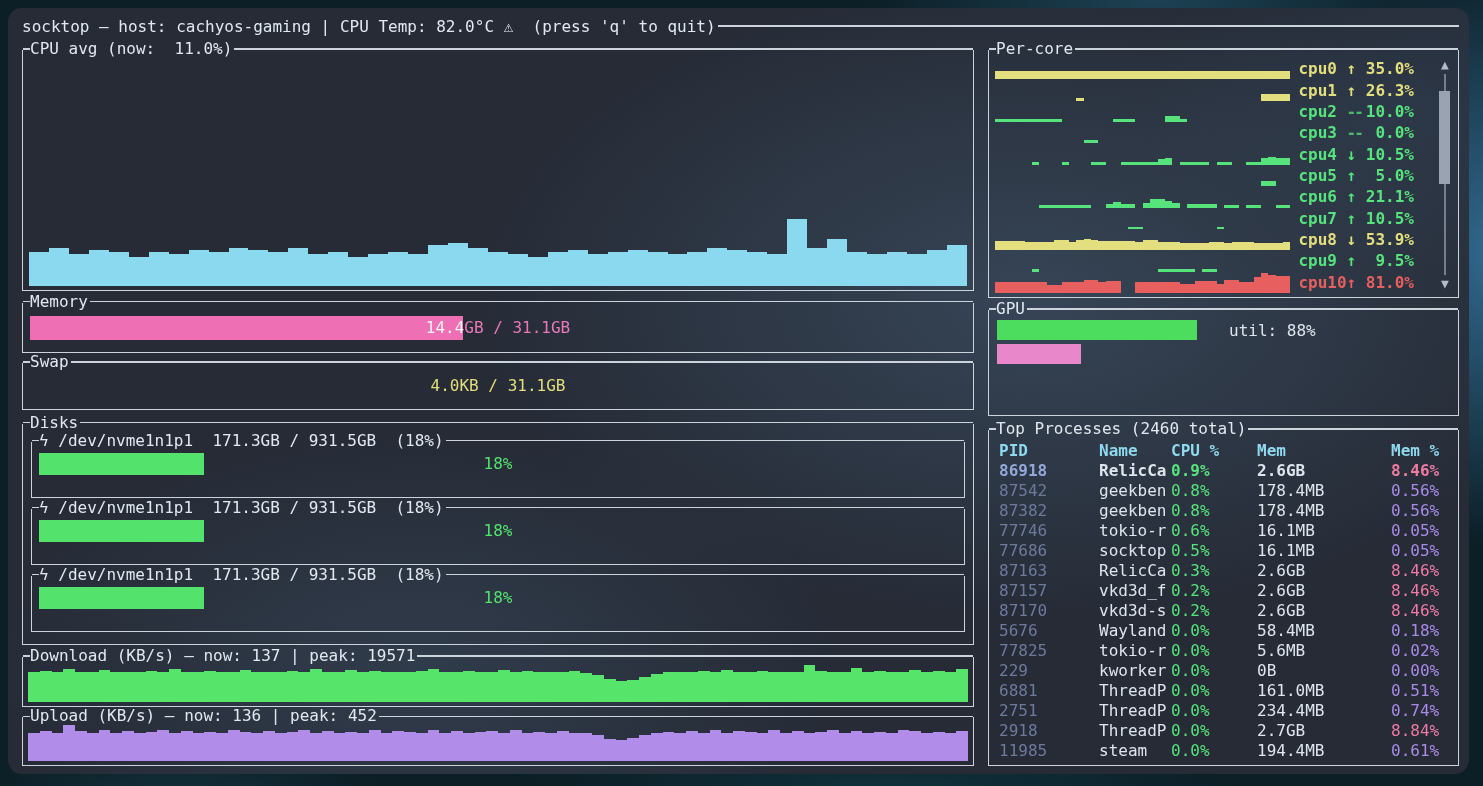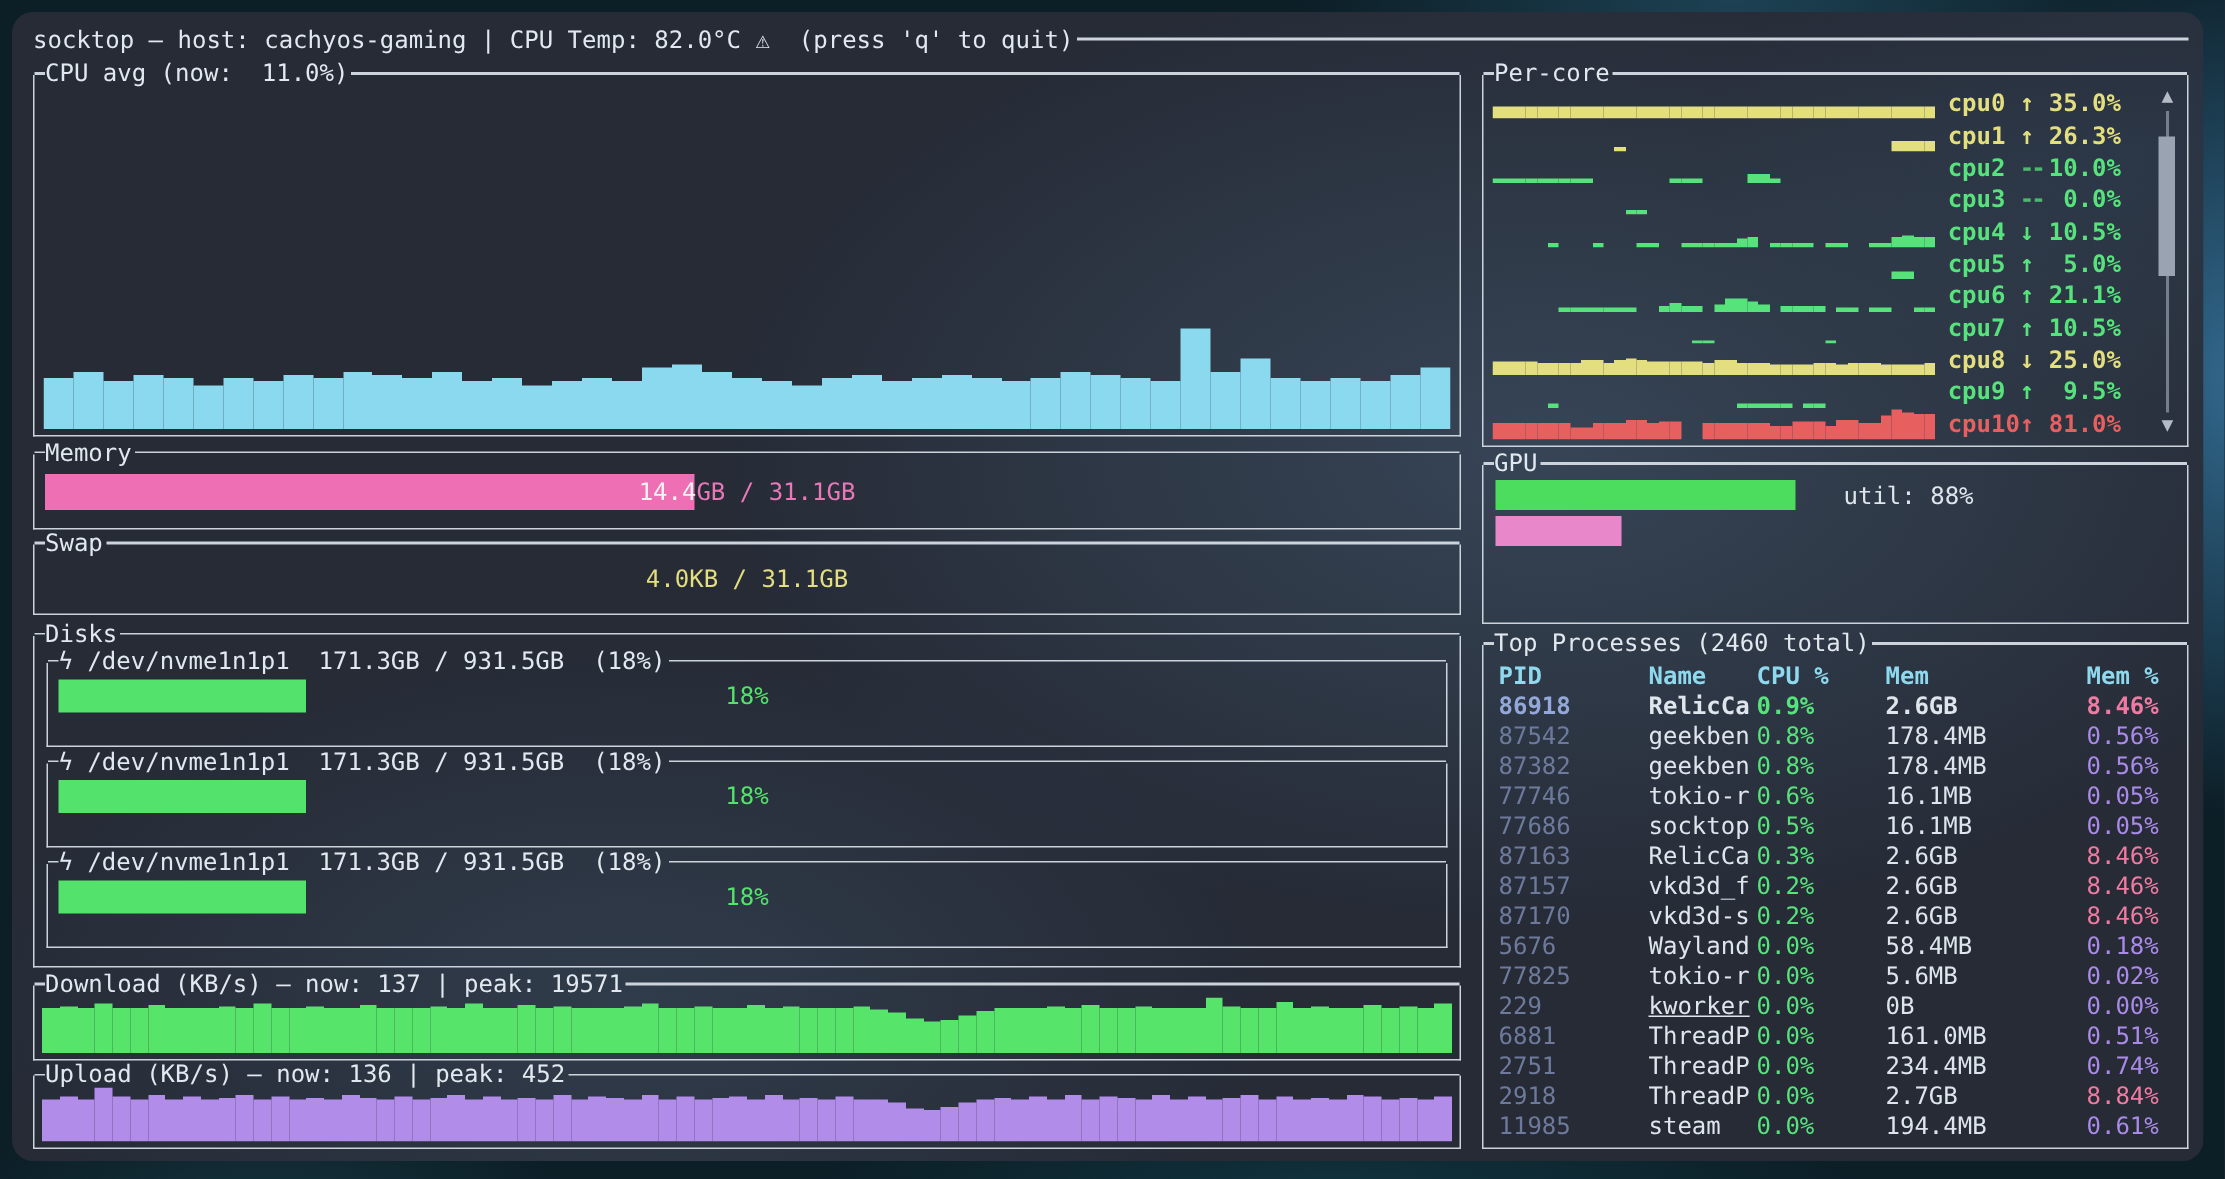--- a/index.html
+++ b/index.html
@@ -860,21 +860,21 @@
                   <div style="height: 38%; background: rgb(227, 222, 126);"></div>
                   <div style="height: 34%; background: rgb(227, 222, 126);"></div>
                   <div style="height: 36%; background: rgb(227, 222, 126);"></div>
                   <div style="height: 36%; background: rgb(227, 222, 126);"></div>
                   <div style="height: 36%; background: rgb(227, 222, 126);"></div>
                   <div style="height: 40%; background: rgb(227, 222, 126);"></div>
                 </div>
     <div class="core-label" style="color: rgb(227, 222, 126);">
       <span class="cname">cpu8</span>
       <span class="ctrend">↓</span>
-      <span class="cpct">25.0%</span>
+      <span class="cpct">53.9%</span>
     </div>
   </div>
               <div class="core-row">
     <div class="core-spark spark">
                   <div style="height: 0%; background: rgb(87, 227, 124);"></div>
                   <div style="height: 0%; background: rgb(87, 227, 124);"></div>
                   <div style="height: 0%; background: rgb(87, 227, 124);"></div>
                   <div style="height: 0%; background: rgb(87, 227, 124);"></div>
                   <div style="height: 0%; background: rgb(87, 227, 124);"></div>
                   <div style="height: 13%; background: rgb(87, 227, 124);"></div>
@@ -1073,21 +1073,21 @@
   </div>
               <div class="proc-row">
     <span style="color: rgb(110, 122, 156);">77825</span>
     <span style="color: rgb(223, 229, 236);">tokio-r</span>
     <span style="color: rgb(87, 227, 124);">0.0%</span>
     <span style="color: rgb(223, 229, 236);">5.6MB</span>
     <span style="color: rgb(169, 138, 232);">0.02%</span>
   </div>
               <div class="proc-row">
     <span style="color: rgb(110, 122, 156);">229</span>
-    <span style="color: rgb(223, 229, 236); text-decoration: underline;">kworker</span>
+    <span style="color: rgb(223, 229, 236);">kworker</span>
     <span style="color: rgb(87, 227, 124);">0.0%</span>
     <span style="color: rgb(223, 229, 236);">0B</span>
     <span style="color: rgb(169, 138, 232);">0.00%</span>
   </div>
               <div class="proc-row">
     <span style="color: rgb(110, 122, 156);">6881</span>
     <span style="color: rgb(223, 229, 236);">ThreadP</span>
     <span style="color: rgb(87, 227, 124);">0.0%</span>
     <span style="color: rgb(223, 229, 236);">161.0MB</span>
     <span style="color: rgb(169, 138, 232);">0.51%</span>

